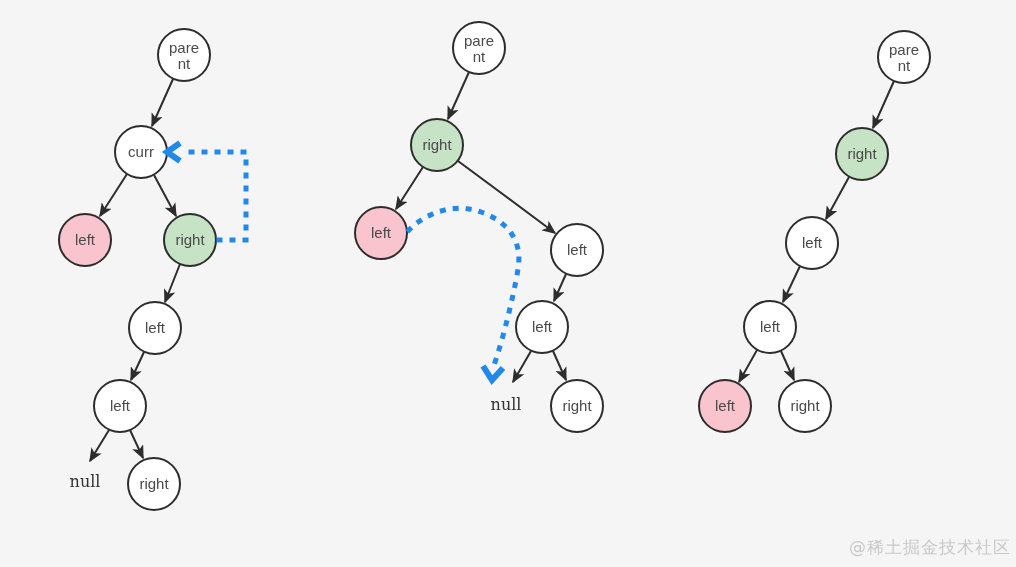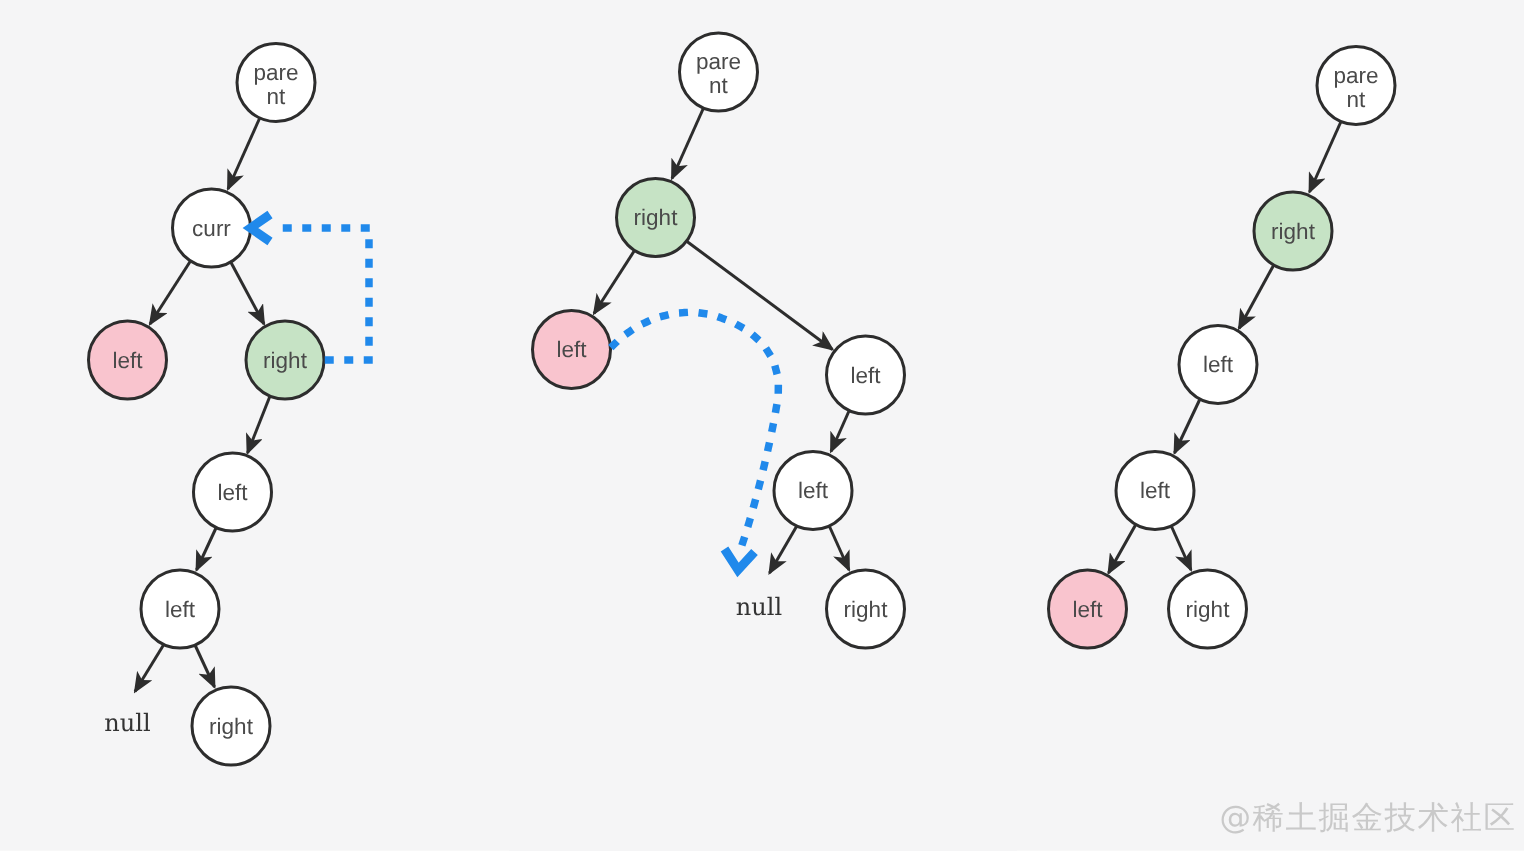--- a/index.html
+++ b/index.html
@@ -18,21 +18,21 @@
   }
   .null-label {
     font-family: "DejaVu Serif", serif;
     font-size: 16px;
     text-anchor: middle;
   }
   .watermark {
     position: absolute;
     right: 5px;
     bottom: 8px;
-    font-size: 21px;
+    font-size: 17px;
     font-family: "DejaVu Sans", sans-serif;
     letter-spacing: 1px;
     user-select: none;
   }
 </style>
 </head>
 <body>
 
 <div class="stage" style="background: rgb(245, 245, 246); width: 1016px; height: 567px;">
   <svg width="1016" height="567" viewBox="0 0 1016 567">

